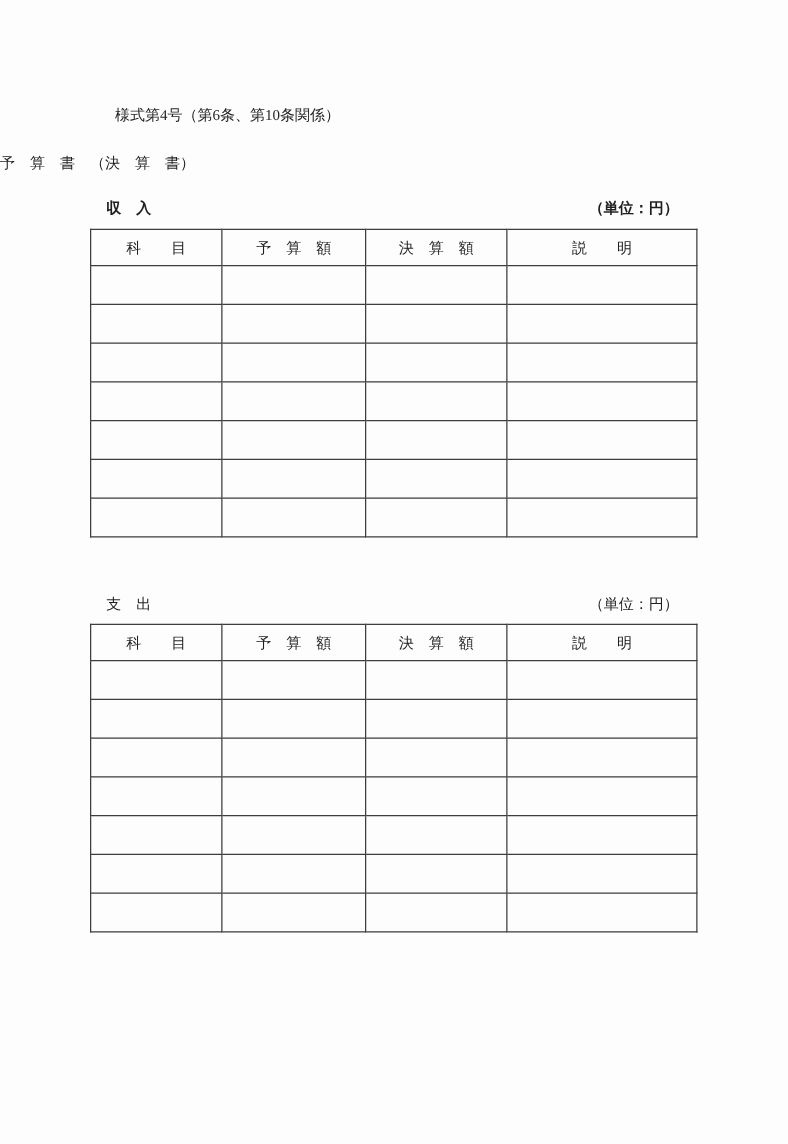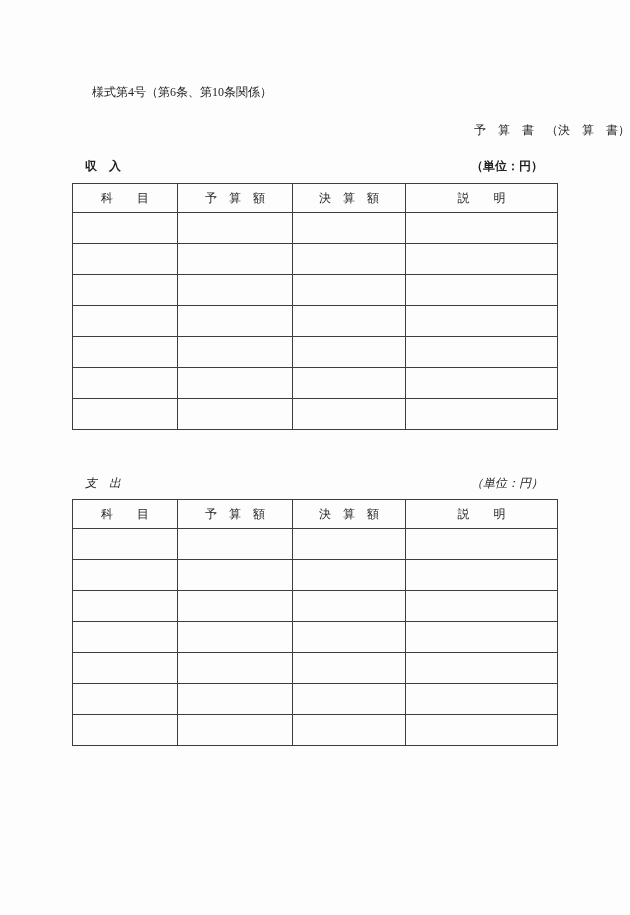--- a/index.html
+++ b/index.html
@@ -22,35 +22,35 @@
     left: 72px;
     top: 84px;
     white-space: pre;
     margin-left: 20px;
   }
   .doc-title {
     position: absolute;
     left: 0;
     right: 0;
     top: 122px;
-    text-align: right;
+    text-align: left;
     white-space: pre;
   }
   .sec-label {
     position: absolute;
     left: 85px;
     white-space: pre;
   }
   .unit-label {
     position: absolute;
     right: 87px;
     white-space: pre;
   }
   .income-label, .income-unit { top: 158px; font-weight: bold; }
-  .exp-label, .exp-unit { top: 475px; font-style: italic; }
+  .exp-label, .exp-unit { top: 475px; }
   table.form-table {
     position: absolute;
     left: 72px;
     width: 485px;
     border-collapse: collapse;
     table-layout: fixed;
   }
   .income-table { top: 183px; }
   .exp-table { top: 499px; }
   .form-table th,

